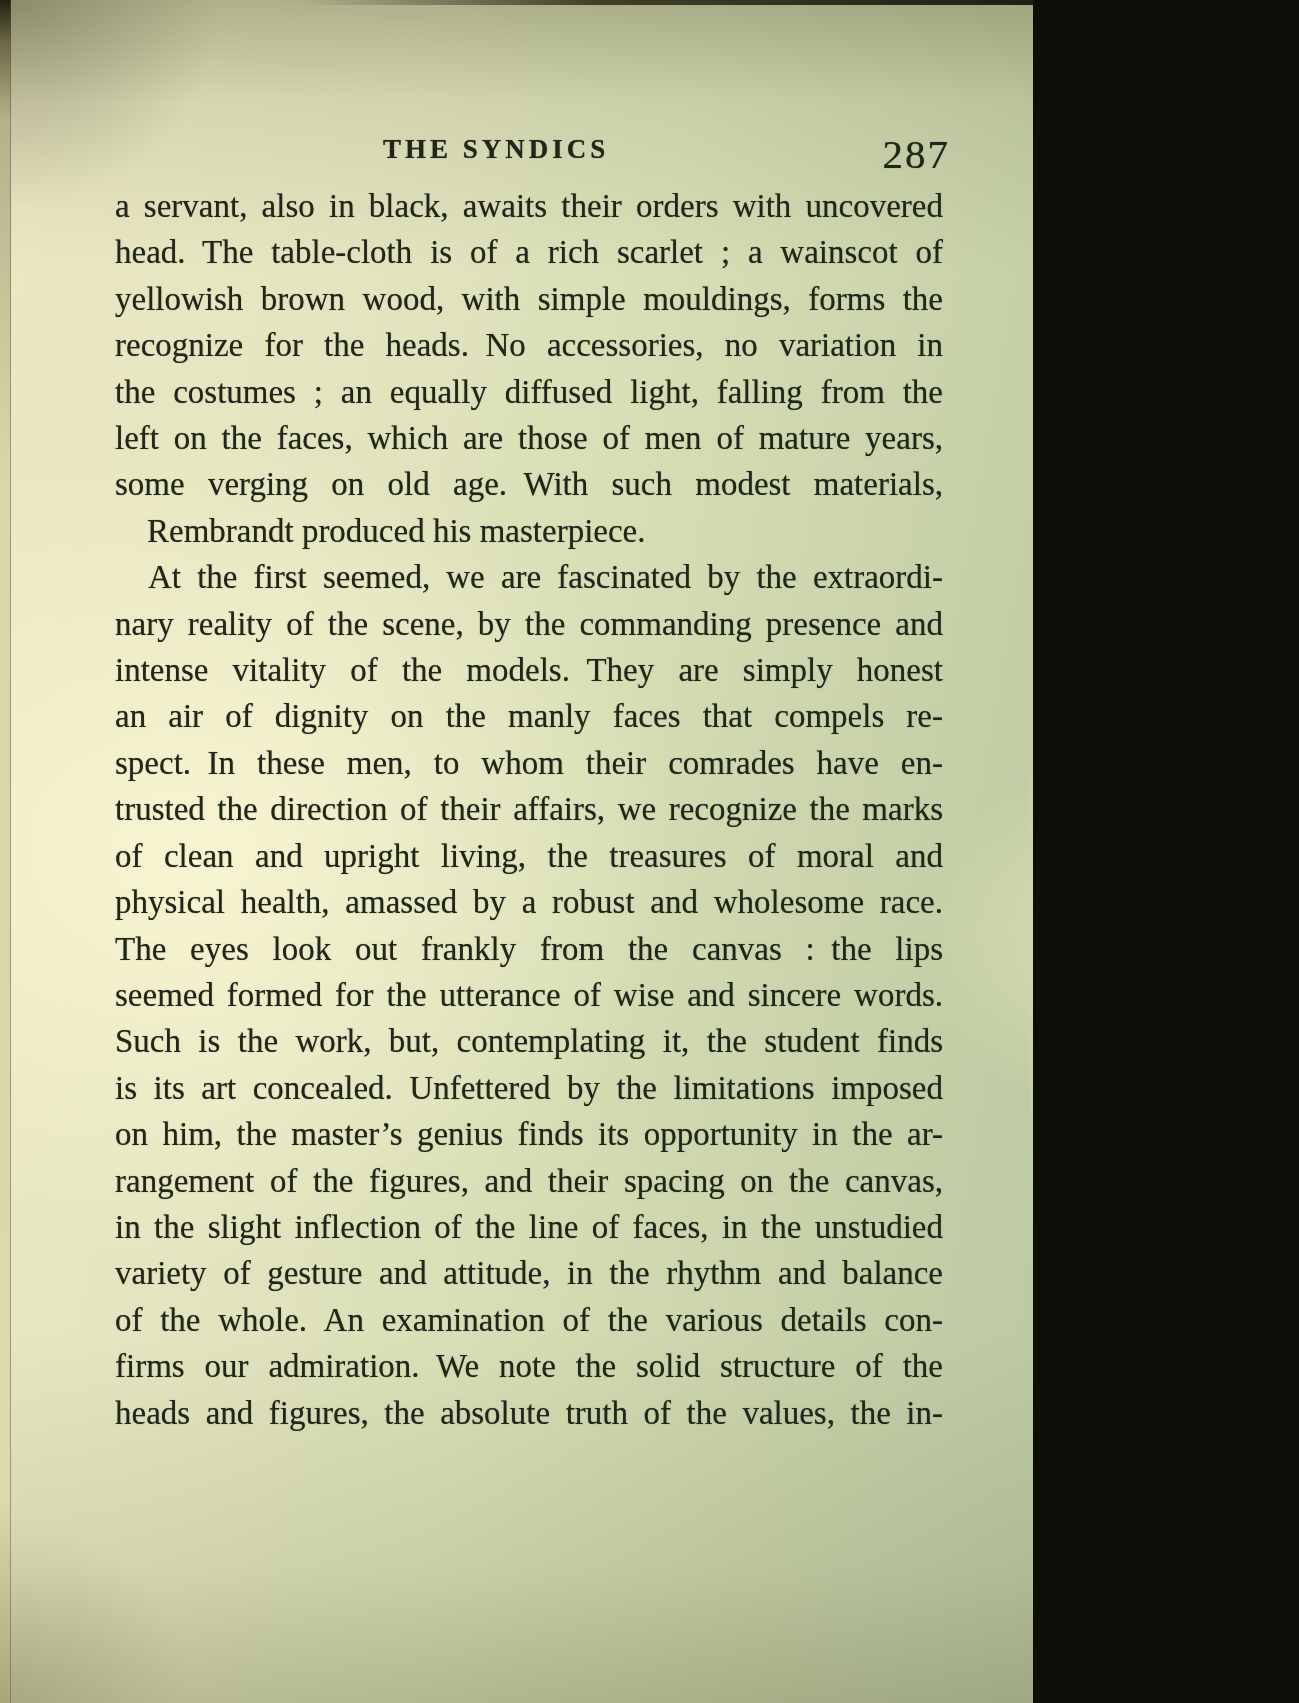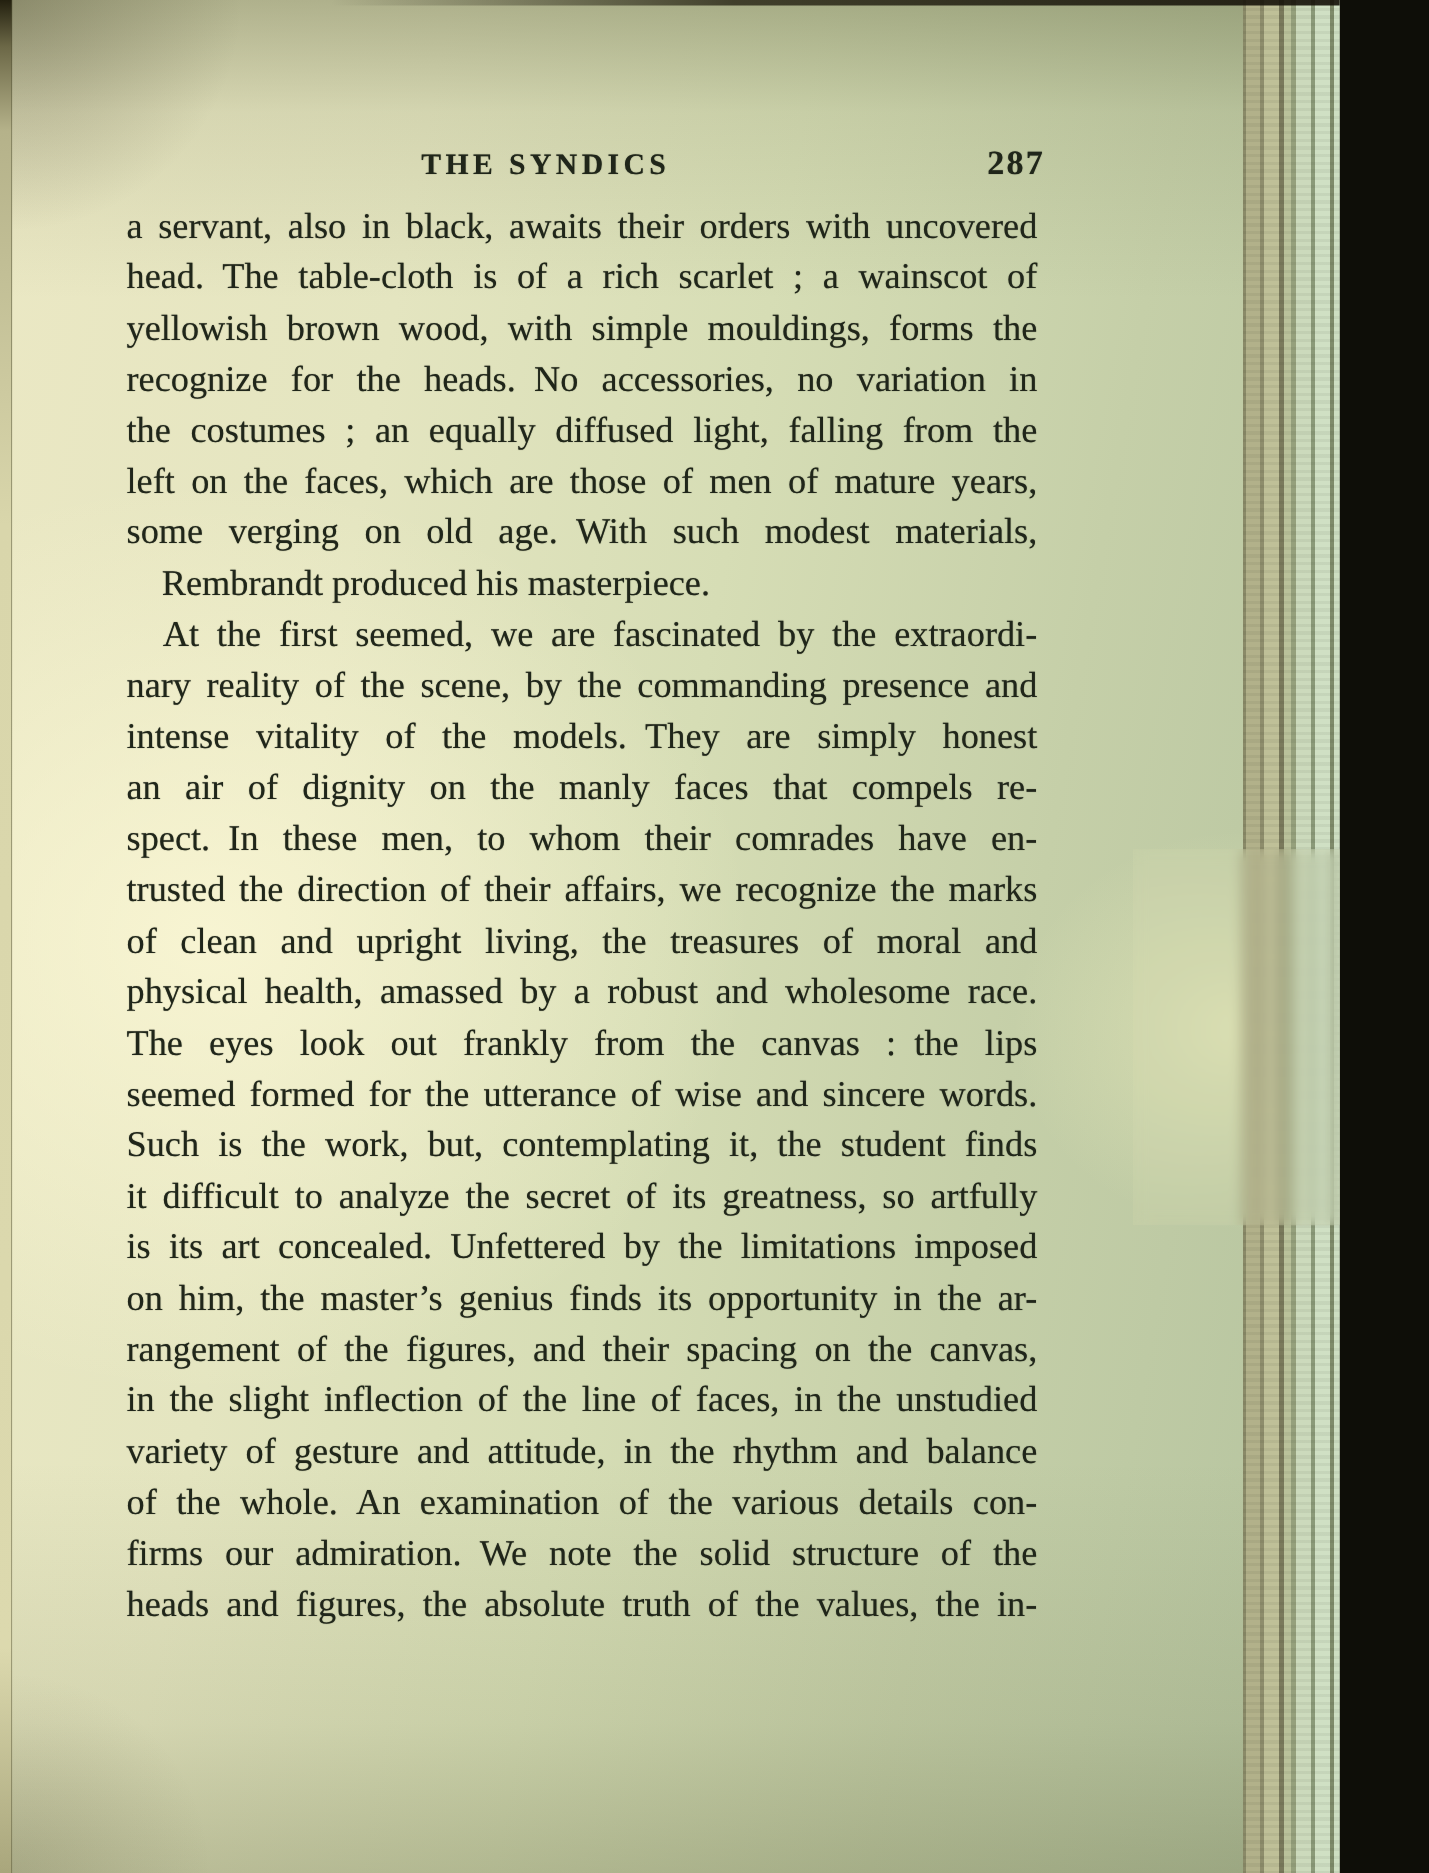--- a/index.html
+++ b/index.html
@@ -1,16 +1,16 @@
 <!DOCTYPE html>
 <html style="--ink: #20261a; --page-light: #f2efcd; --page-dark: #b7c5a0; --edge-strip-green: #d0e0c4; --edge-strip-tan: #b3a986; --shadow-black: #111109;"><head>
 <meta charset="utf-8">
 <style>
   html,body{margin:0;padding:0;background:#0e0e08;}
-  .scene{position:relative;width:1218px;height:1703px;overflow:hidden;
+  .scene{position:relative;width:1033px;height:1703px;overflow:hidden;
          background:#0e0e08;font-family:"Liberation Serif", serif;}
 
   
   .page{position:absolute;left:10px;top:0;width:1120px;height:1703px;
     background:
       radial-gradient(circle 300px at 0% 0%, rgba(50,48,28,0.30), rgba(50,48,28,0) 70%),
       radial-gradient(circle 260px at 0% 100%, rgba(70,70,40,0.18), rgba(70,70,40,0) 70%),
       radial-gradient(ellipse 300px 260px at 100% 55%, rgba(238,238,188,0.55), rgba(238,238,188,0) 70%),
       linear-gradient(to bottom, rgba(92,97,60,0.40) 0%, rgba(92,97,60,0.12) 6%,
                       rgba(92,97,60,0) 16%, rgba(92,97,60,0) 78%,
@@ -48,21 +48,21 @@
 
   
   .smear{position:absolute;left:1030px;top:772px;width:269px;height:342px;
     backdrop-filter:blur(6px);-webkit-backdrop-filter:blur(6px);
     background:rgba(226,229,182,0.14);}
 
   
   .running-head{position:absolute;left:105px;top:130px;width:835px;height:46px;color:var(--ink,#20261a);}
   .head-title{position:absolute;left:268px;top:4px;font-size:27px;font-weight:bold;
     letter-spacing:4px;text-shadow:0 0 1px rgba(32,38,24,0.6);}
-  .head-page-number{position:absolute;right:0;top:0;font-size:31px;font-weight:bold;
+  .head-page-number{position:absolute;right:0;top:0;font-size:41px;font-weight:normal;
     letter-spacing:2px;text-shadow:0 0 1px rgba(32,38,24,0.6);}
 
   
   .page-body{position:absolute;left:105px;top:183px;width:828px;}
   .body-line{font-size:33px;line-height:46.4px;color:var(--ink,#20261a);
     text-align:justify;text-align-last:justify;-moz-text-align-last:justify;
     text-shadow:0 0 1px rgba(32,38,24,0.55);}
   .body-line.indent{text-indent:33px;}
   .body-line.para-end{text-align-last:left;margin-left:32px;-moz-text-align-last:left;}
 </style>
@@ -88,21 +88,20 @@
         <div class="body-line">nary reality of the scene, by the commanding presence and</div>
         <div class="body-line">intense vitality of the models. They are simply honest</div>
         <div class="body-line">an air of dignity on the manly faces that compels re-</div>
         <div class="body-line">spect. In these men, to whom their comrades have en-</div>
         <div class="body-line">trusted the direction of their affairs, we recognize the marks</div>
         <div class="body-line">of clean and upright living, the treasures of moral and</div>
         <div class="body-line">physical health, amassed by a robust and wholesome race.</div>
         <div class="body-line">The eyes look out frankly from the canvas&nbsp;: the lips</div>
         <div class="body-line">seemed formed for the utterance of wise and sincere words.</div>
         <div class="body-line">Such is the work, but, contemplating it, the student finds</div>
-        <div class="body-line">it difficult to analyze the secret of its greatness, so artfully</div>
         <div class="body-line">is its art concealed. Unfettered by the limitations imposed</div>
         <div class="body-line">on him, the master’s genius finds its opportunity in the ar-</div>
         <div class="body-line">rangement of the figures, and their spacing on the canvas,</div>
         <div class="body-line">in the slight inflection of the line of faces, in the unstudied</div>
         <div class="body-line">variety of gesture and attitude, in the rhythm and balance</div>
         <div class="body-line">of the whole. An examination of the various details con-</div>
         <div class="body-line">firms our admiration. We note the solid structure of the</div>
         <div class="body-line">heads and figures, the absolute truth of the values, the in-</div>
       </div>
   </div>

